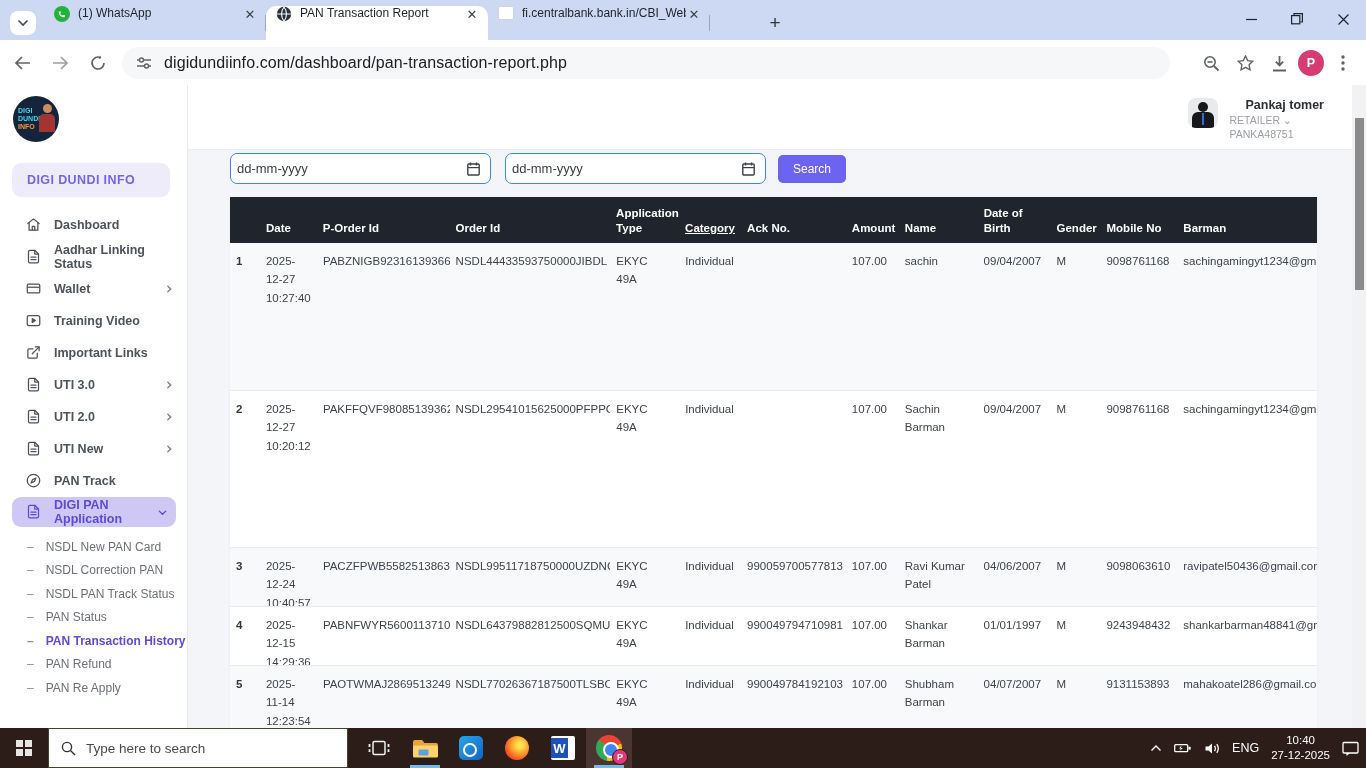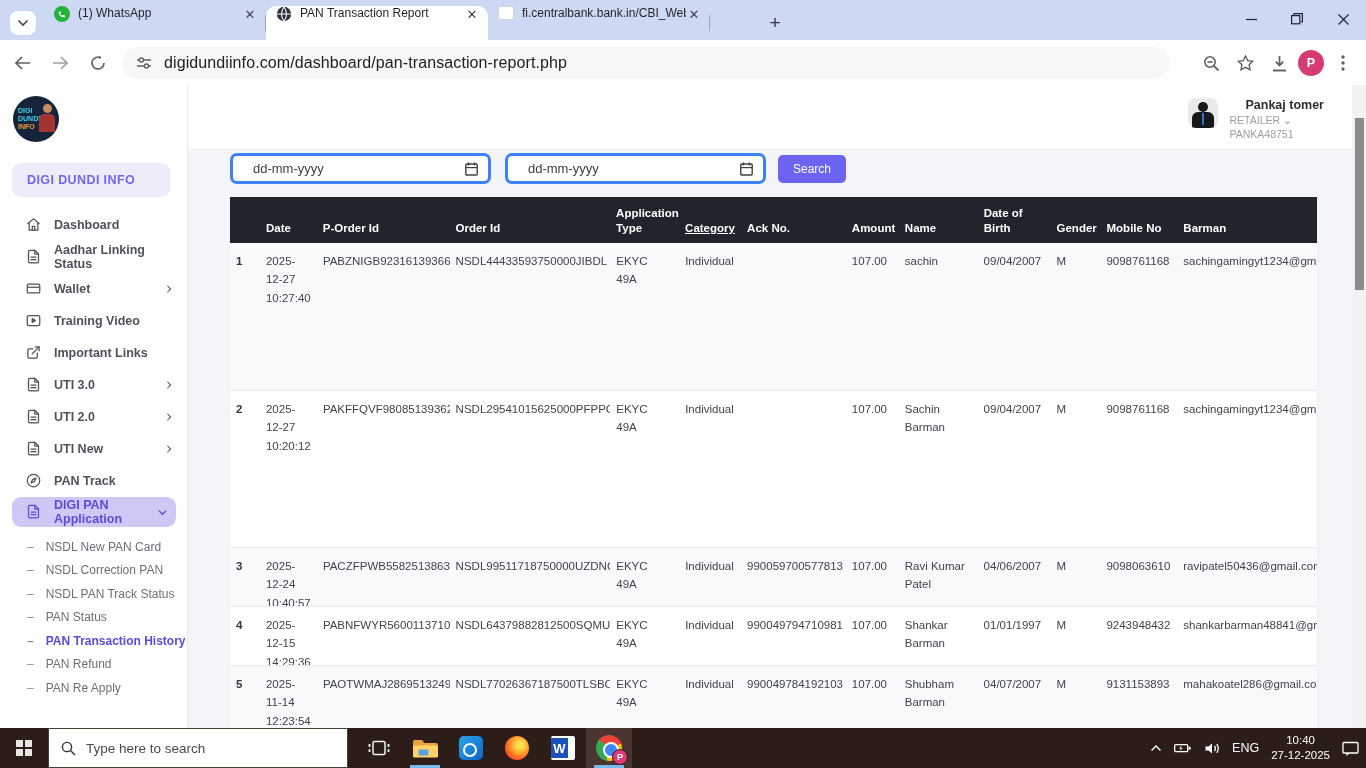--- a/index.html
+++ b/index.html
@@ -58,21 +58,21 @@
   .sitem.active { background:#cfc8f5; color:#5b4cd8; border-radius:9px; margin:0 12px; padding:0 8px 0 14px; height:30px; }
   .sitem.active .sic { color:#5b4cd8; }
   .sitem.active .schev { color:#5b4cd8; }
   .submenu { margin-top:8px; }
   .subitem { height:23.5px; display:flex; align-items:center; padding-left:27px; color:#6c6f78; font-size:12px; cursor:pointer; }
   .subitem .dash { margin-right:12px; color:#8a8d95; }
   .subitem.active { color:#5b4cd8; font-weight:bold; }
 
   .content { position:absolute; left:188px; top:65px; width:1164px; height:578px; }
   .filterrow { position:absolute; left:42px; top:3px; display:flex; align-items:center; gap:14px; }
-  .dateinput { width:261px; height:31px; background:#fff; border:3px solid #3b82f6; border-radius:7px; display:flex; align-items:center; padding:0 10px 0 20px; font-size:13px; color:#3c4045; }
+  .dateinput { width:261px; height:31px; background:#fff; border:1px solid #3b82f6; border-radius:7px; display:flex; align-items:center; padding:0 10px 0 6px; font-size:13px; color:#3c4045; }
   .dateinput .dtext { flex:1; }
   .searchbtn { width:68px; height:28px; background:#6c63f0; color:#fff; font-size:12px; border:none; border-radius:5px; margin-left:-2px; cursor:pointer; font-family:"Liberation Sans",sans-serif; }
 
   .card { position:absolute; left:42px; top:47px; width:1087px; background:#fff; box-shadow:0 1px 2px rgba(20,20,40,.06); }
   .thead { display:flex; background:#20242c; color:#fff; height:46px; align-items:flex-end; padding-bottom:7px; }
   .thead .hcell { font-size:11.5px; font-weight:bold; padding:0 8px 0 6px; line-height:1.3; }
   .trow { display:flex; align-items:flex-start; padding-top:9px; border-bottom:1px solid #e8eaef; overflow:hidden; }
   .trow.odd { background:#f8f9fb; }
   .tcell { font-size:11.5px; color:#3f434c; padding:0 8px 0 6px; line-height:1.6; overflow:hidden; }
   .tcell.cnum { font-weight:bold; color:#33373f; }

